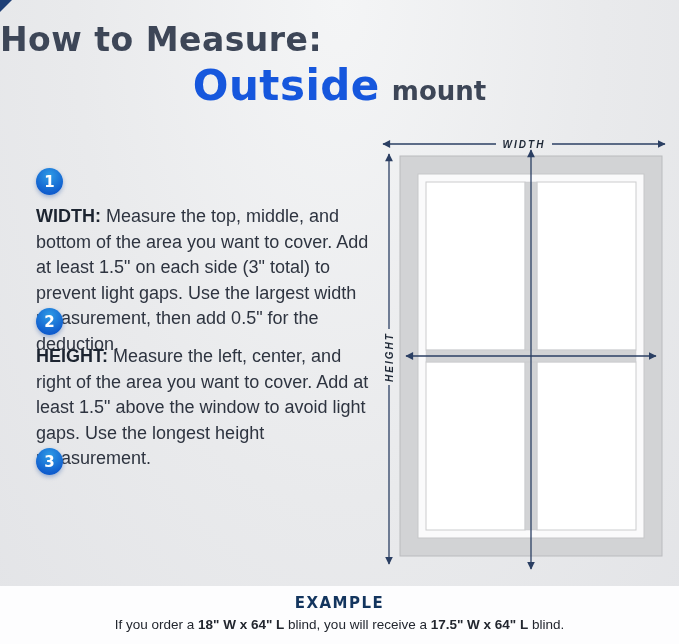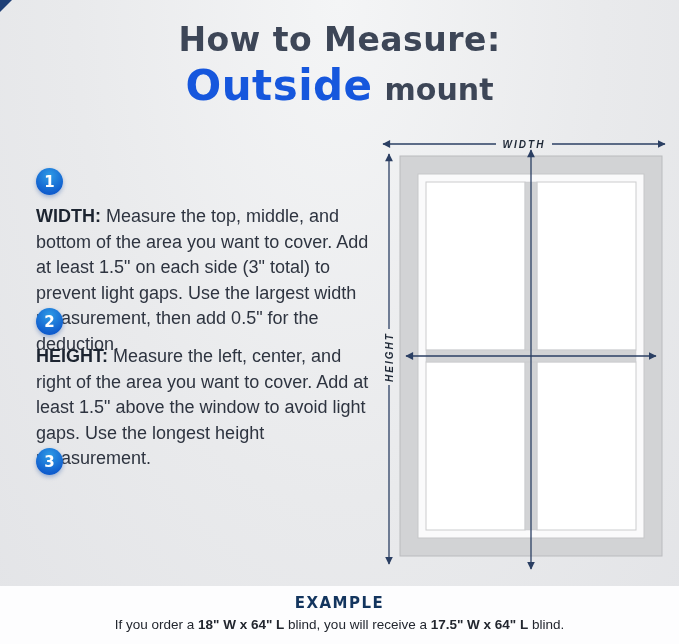--- a/index.html
+++ b/index.html
@@ -19,21 +19,21 @@
     top: 0; left: 0;
     width: 0; height: 0;
     border-top: 12px solid #1e3f76;
     border-right: 12px solid transparent;
   }
 
   
   .header {
     position: absolute;
     top: 20px; left: 0; right: 0;
-    text-align: center;
+    text-align: left;
     font-family: "DejaVu Sans", sans-serif;
   }
   .title-line1 {
     font-size: 33px;
     font-weight: 700;
     color: #3d4657;
     letter-spacing: 0.5px;
   }
   .title-line2 {
     margin-top: 2px;
@@ -42,21 +42,21 @@
     align-items: baseline;
     gap: 12px;
   }
   .title-accent {
     font-size: 42px;
     font-weight: 800;
     color: #1657dd;
     letter-spacing: 0.5px;
   }
   .title-suffix {
-    font-size: 30px;
+    font-size: 26px;
     font-weight: 700;
     color: #3d4657;
   }
 
   
   .steps {
     position: absolute;
     left: 36px;
     top: 168px;
     width: 336px;

